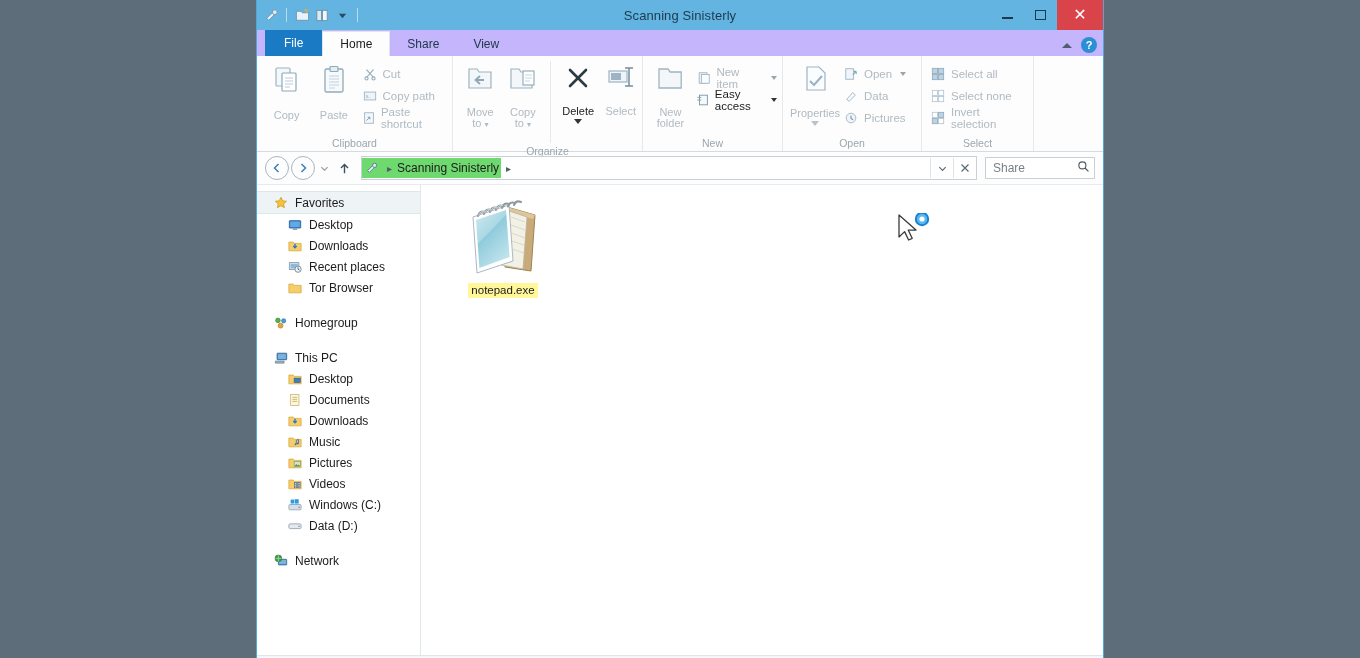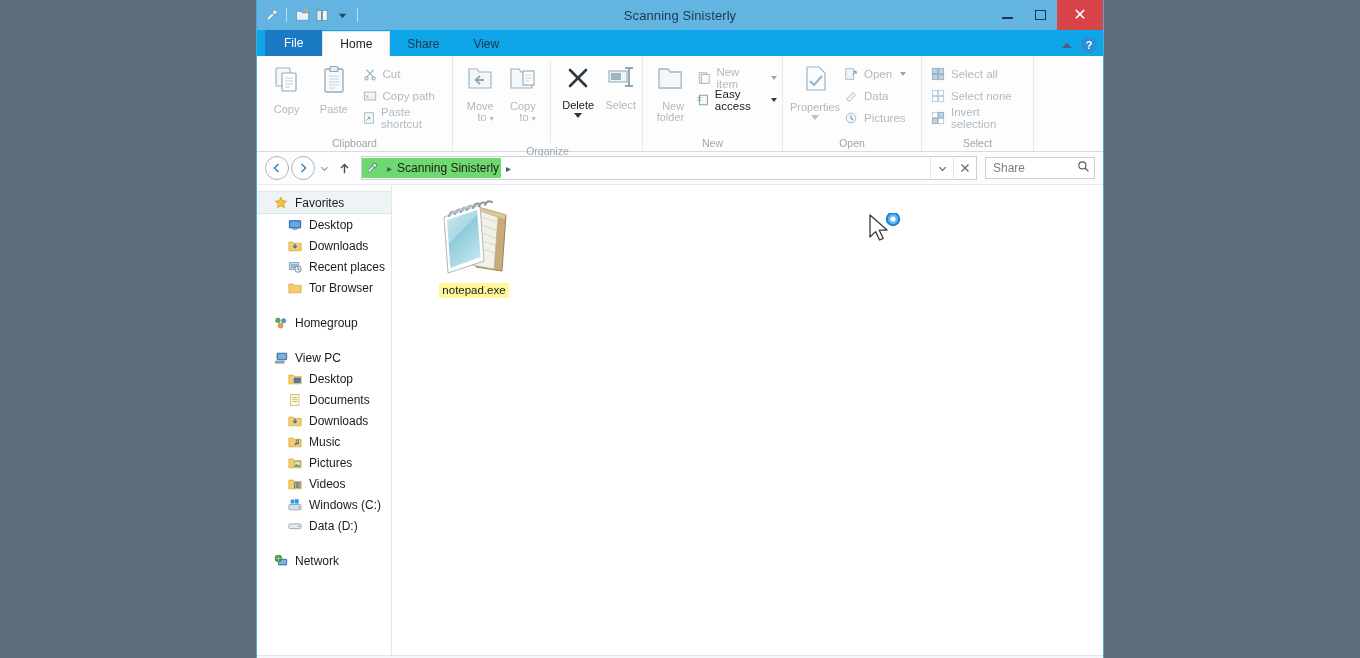--- a/index.html
+++ b/index.html
@@ -76,21 +76,21 @@
     border: 1.6px solid #1b3a4e;
     box-sizing: border-box;
   }
   .glyph-close {
     color: #fff; font-size: 16px; line-height: 1; font-weight: 300;
   }
 
   
   .tabstrip {
     height: 26px;
-    background: #0ea5e9;
+    background: #c4b5fd;
     display: flex;
     align-items: flex-end;
     position: relative;
     padding-left: 8px;
   }
   .tab {
     height: 24px;
     padding: 0 17px;
     font-size: 12px;
     color: #20394a;
@@ -151,22 +151,22 @@
     color: #9aa6ae;
     text-align: center;
     line-height: 16px;
   }
   .bigbtn {
     width: 52px;
     display: flex; flex-direction: column; align-items: center;
     padding-top: 3px;
   }
   .bigbtn .lbl {
-    font-size: 11px; color: #b0bac1; text-align: right; line-height: 12px;
-    margin-top: 7px;
+    font-size: 11px; color: #b0bac1; text-align: center; line-height: 12px;
+    margin-top: 13px;
   }
   .bigbtn.enabled .lbl { color: #1b1b1b; }
   .smallitem {
     display: flex; align-items: center;
     height: 22px;
     font-size: 11.5px;
     color: #b0bac1;
     gap: 5px;
     padding-right: 5px;
   }
@@ -250,21 +250,21 @@
   }
   .searchbox .ph { flex: 1; font-size: 12px; color: #777f86; }
 
   
   .main {
     display: flex;
     height: 470px;
     background: #ffffff;
   }
   .navpane {
-    width: 135px;
+    width: 164px;
     background: #ffffff;
     border-right: 1px solid #e2e7ea;
     padding-top: 6px;
     box-sizing: border-box;
     position: relative;
   }
   .nav-root {
     display: flex; align-items: center;
     height: 21px;
     padding-left: 16px;
@@ -749,21 +749,21 @@
       <div class="nav-gap"></div>
 
       <div class="nav-root">
         <span class="ico16">
           <svg width="14" height="14" viewBox="0 0 16 16">
               <rect x="3.5" y="2.5" width="11" height="7.5" rx="0.6" fill="#4f86b8" stroke="#2f5f8c" stroke-width="0.9"></rect>
               <rect x="4.5" y="3.5" width="9" height="5.6" fill="#77b4e2"></rect>
               <path d="M1.5 11.5 h10 v2.4 h-10 z" fill="#9eb3c2" stroke="#6d8494" stroke-width="0.8"></path>
             </svg>
         </span>
-        <span>View PC</span>
+        <span>This PC</span>
       </div>
 
       <div class="nav-child">
         <span class="ico16">
           <svg width="14" height="14" viewBox="0 0 16 16">
               <path d="M1 3.5 h5 l1.2 1.5 h7.8 v8.5 h-14 z" fill="#f6cd6a" stroke="#d9a93d" stroke-width="0.9"></path>
               <rect x="7" y="7" width="7" height="5" fill="#3e7fbf" stroke="#2b5d90" stroke-width="0.7"></rect>
             </svg>
         </span>
         <span>Desktop</span>

